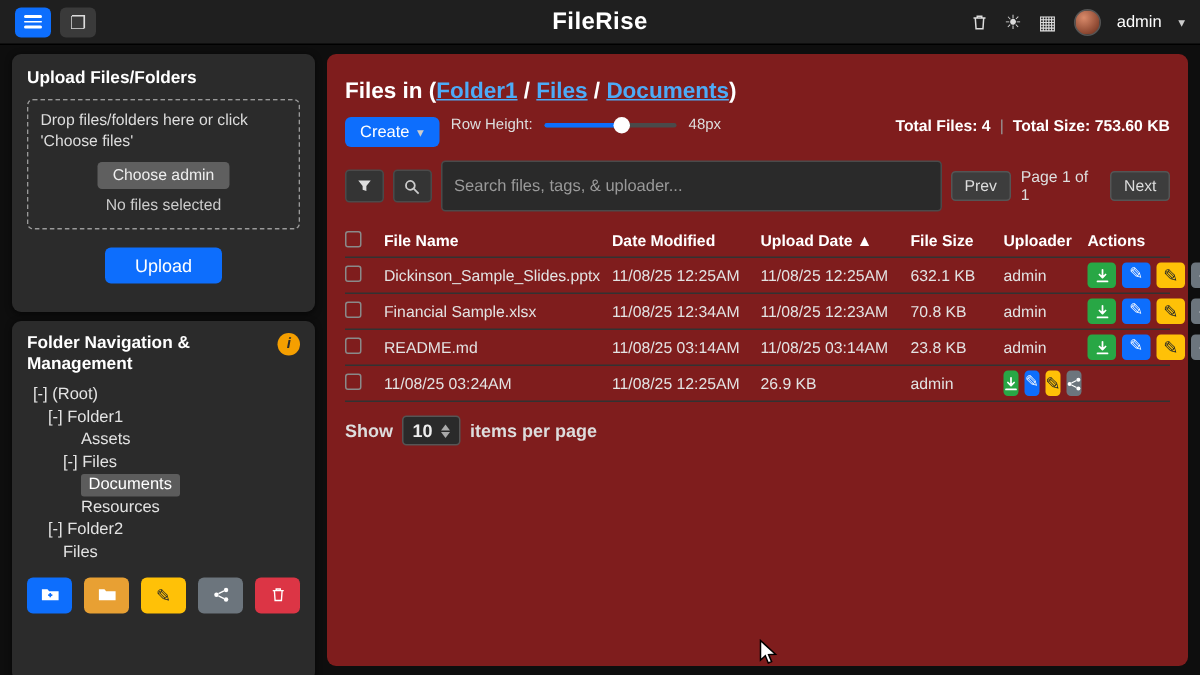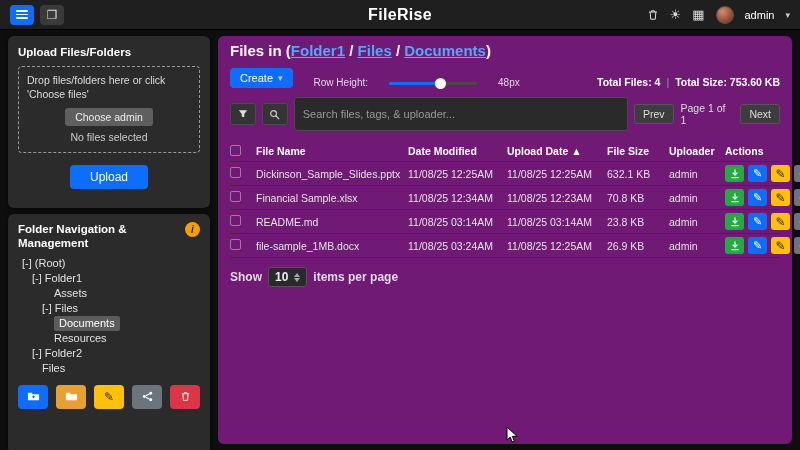--- a/index.html
+++ b/index.html
@@ -92,26 +92,26 @@
   }
   .bg-blue { background: #0d6efd; } .bg-orange { background: #e8a033; }
   .bg-yellow { background: #ffc107; } .bg-gray { background: #6c757d; }
   .bg-red { background: #dc3545; } .bg-green { background: #28a745; }
   .pencil-dark { color: #212529; font-size: 12px; line-height: 1; }
   .pencil-light { color: #fff; font-size: 11px; line-height: 1; }
 
   
   .main {
     position: absolute; left: 218px; top: 36px; right: 8px; bottom: 6px;
-    background: #701a75; border-radius: 6px; padding: 6px 12px;
+    background: #7f1d1d; border-radius: 6px; padding: 16px 12px;
   }
   .page-title { font-size: 15px; font-weight: bold; color: #fff; }
   .page-title a { color: #4dabf7; text-decoration: underline; cursor: pointer; }
 
-  .toolbar { margin-top: 9px; display: flex; align-items: flex-end; gap: 21px; }
+  .toolbar { margin-top: 9px; display: flex; align-items: flex-start; gap: 8px; }
   .create-btn {
     background: #0d6efd; color: #fff; border: none; border-radius: 4px;
     font-size: 11px; padding: 4px 10px; cursor: pointer; display: flex; align-items: center; gap: 5px;
     font-family: inherit;
   }
   .lbl { font-size: 10px; color: #ddd; }
   .slider { position: relative; width: 88px; height: 10px; cursor: pointer; }
   .slider .track { position: absolute; top: 4px; left: 0; right: 0; height: 3px; background: #4a4a4a; border-radius: 2px; }
   .slider .fill { position: absolute; top: 4px; left: 0; width: 55%; height: 3px; background: #0d6efd; border-radius: 2px; }
   .slider .thumb { position: absolute; top: 0; left: 52%; width: 11px; height: 11px; background: #fff; border-radius: 50%; }
@@ -402,21 +402,20 @@
               <circle cx="2.5" cy="6" r="1.6" fill="#fff"></circle>
               <circle cx="9.5" cy="9.5" r="1.6" fill="#fff"></circle>
               <path d="M4 5.2l4-2M4 6.8l4 2" stroke="#fff" stroke-width="1.1"></path>
             </svg>
           </button>
       </span>
     </div>
 
     <div class="trow">
       <span><span class="checkbox"></span></span>
-      <span class="c-name">file-sample_1MB.docx</span>
       <span>11/08/25 03:24AM</span>
       <span>11/08/25 12:25AM</span>
       <span>26.9 KB</span>
       <span>admin</span>
       <span class="actions">
         <button class="a-btn bg-green">
             <svg viewBox="0 0 12 12" width="10" height="10">
               <path d="M6 1v6M3.5 4.8L6 7.3l2.5-2.5M2 10.3h8" stroke="#fff" stroke-width="1.4" fill="none" stroke-linecap="round" stroke-linejoin="round"></path>
             </svg>
           </button>

